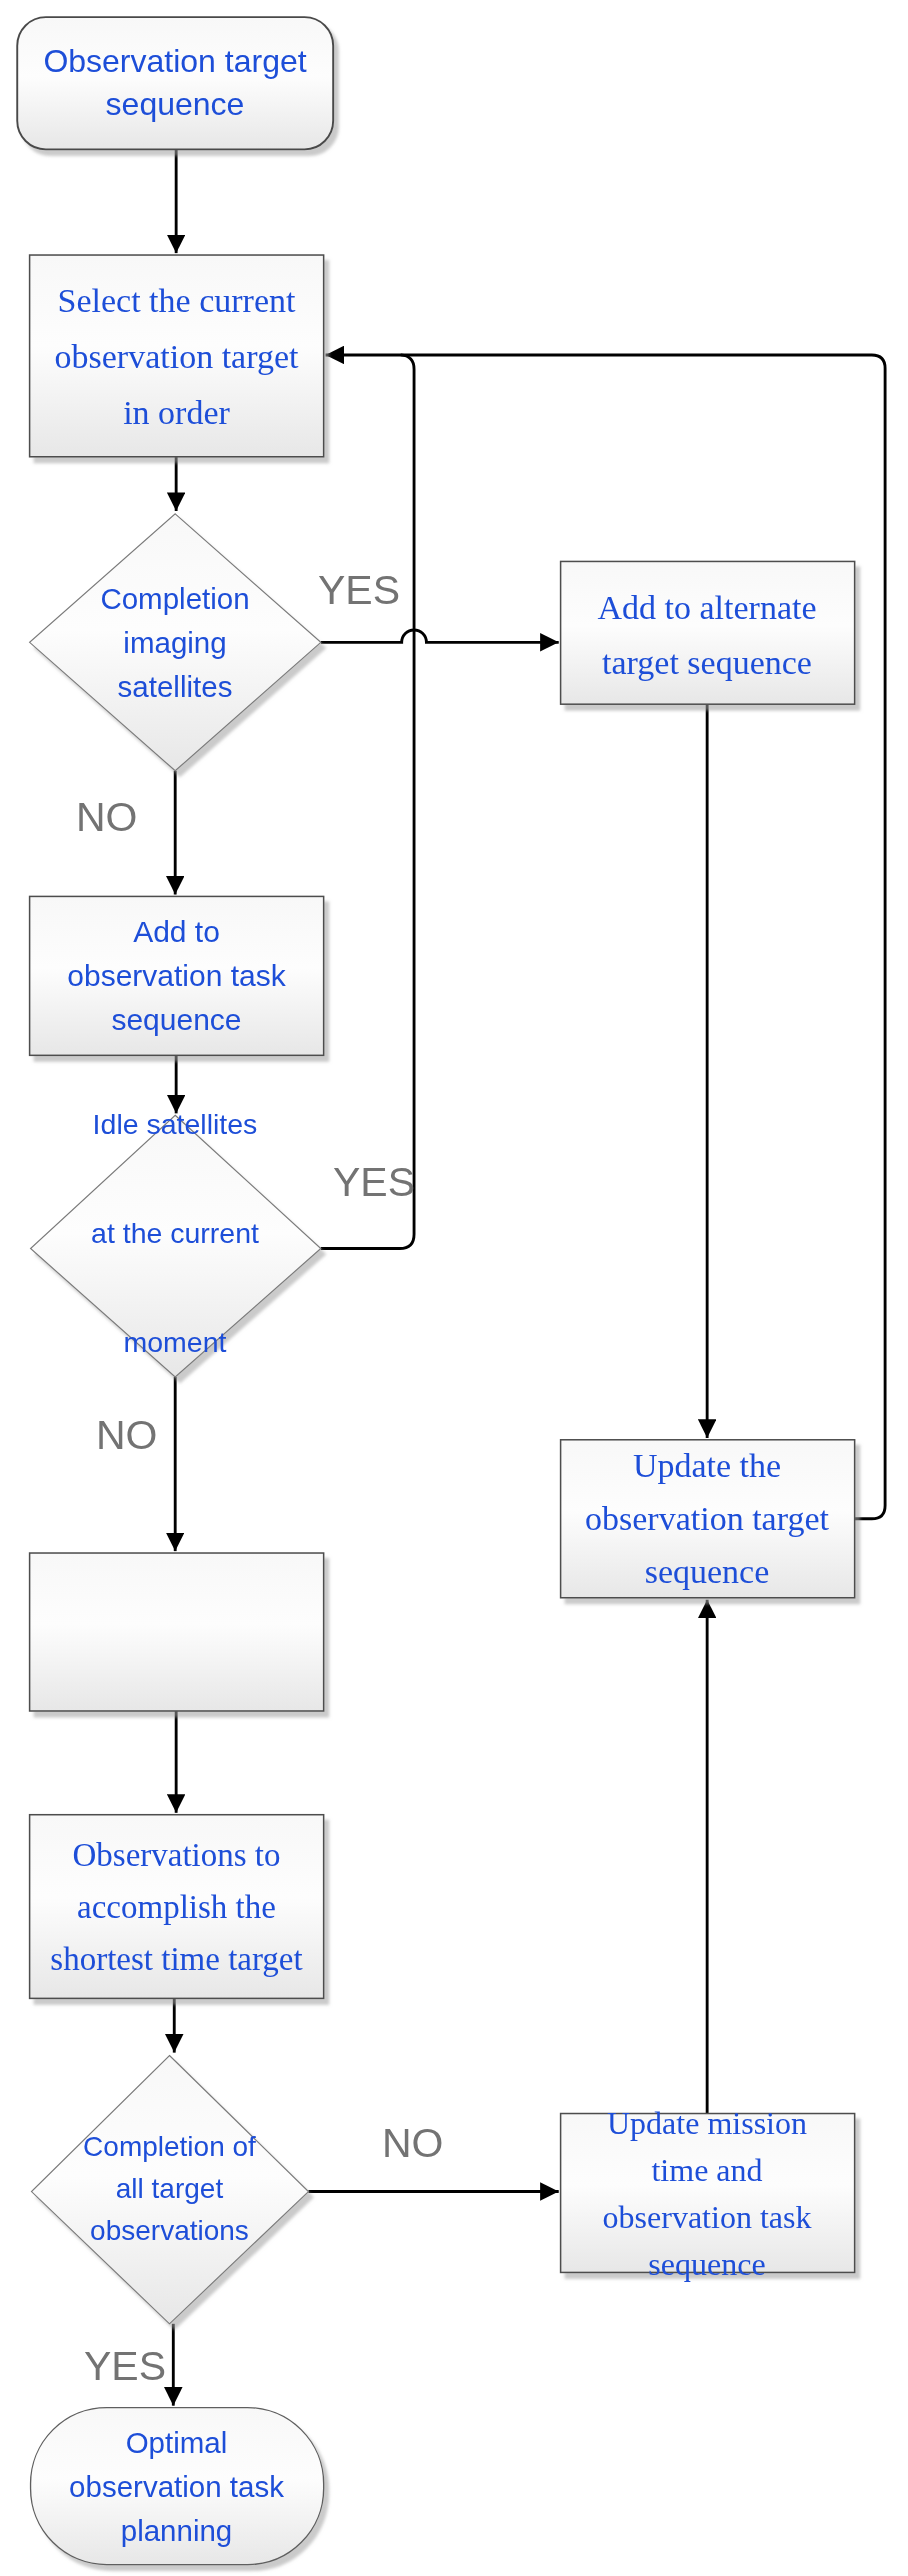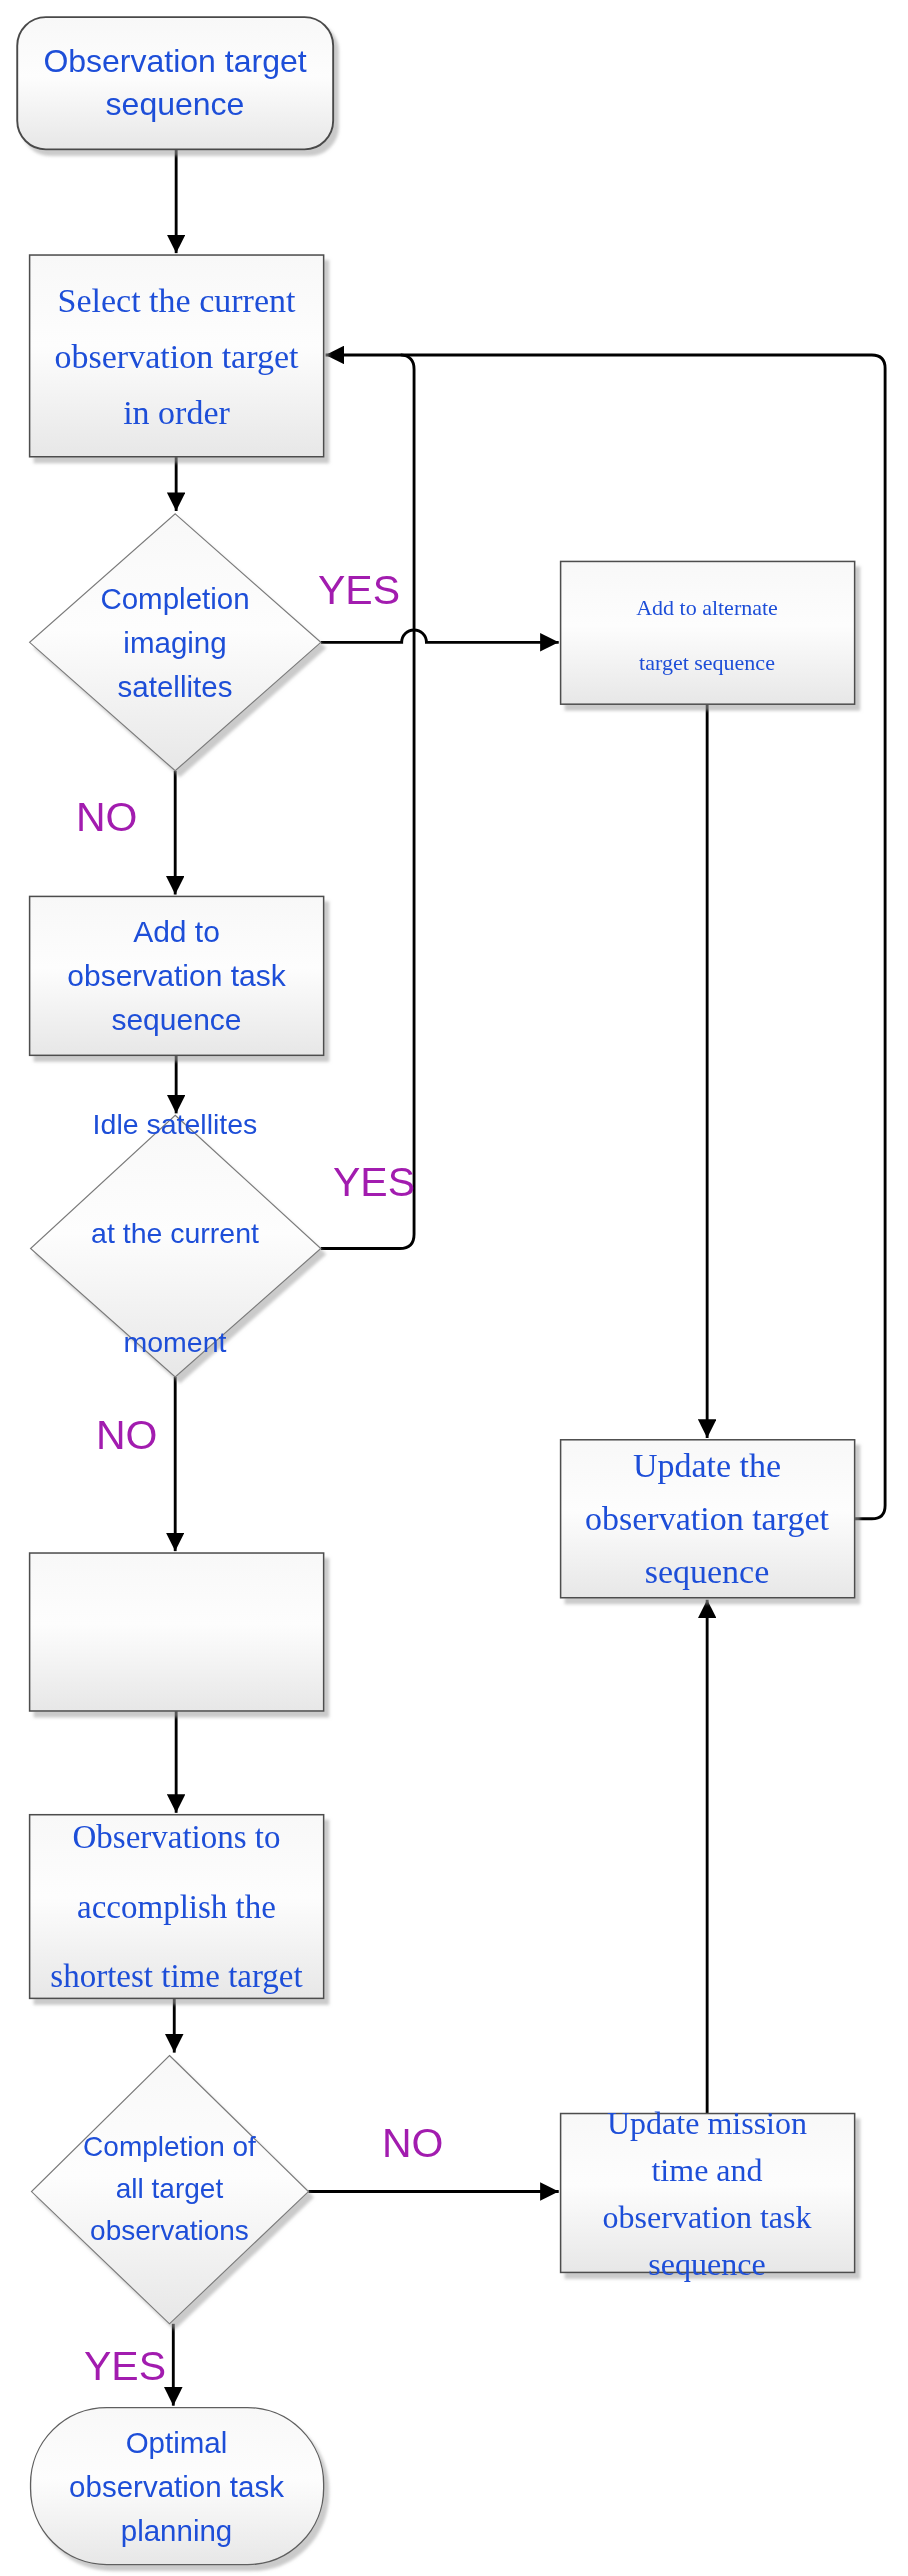--- a/index.html
+++ b/index.html
@@ -4,21 +4,21 @@
 <style>
   html,body{margin:0;padding:0;background:#ffffff;}
   .stage{position:relative;width:909px;height:2576px;background:#ffffff;overflow:hidden;}
   .stage svg{position:absolute;left:0;top:0;}
   .node{position:absolute;display:flex;flex-direction:column;align-items:center;justify-content:center;
         text-align:center;color:#1d4ed8;}
   .node span{display:block;white-space:nowrap;}
   .t-sans{font-family:"Liberation Sans","DejaVu Sans",sans-serif;}
   .t-serif{font-family:"Liberation Serif","DejaVu Serif",serif;gap:7px;}
   .edge-label{position:absolute;font-family:"Liberation Sans","DejaVu Sans",sans-serif;
-              font-size:41px;font-weight:500;color:#a21caf;line-height:1;}
+              font-size:41px;font-weight:500;color:#737373;line-height:1;}
 </style>
 </head>
 <body>
 
 <div class="stage">
 
   <svg width="909" height="2576" viewBox="0 0 955 2707">
     <defs>
       <linearGradient id="nodeFill" x1="0" y1="0" x2="0" y2="1">
         <stop offset="0" stop-color="#f8f8f8"></stop>
@@ -76,21 +76,21 @@
     <span>observation target</span>
     <span>in order</span>
   </div>
 
   <div class="node t-sans" style="left:29.5px;top:514px;width:291px;height:257px;font-size:29.5px;line-height:44px;">
     <span>Completion</span>
     <span>imaging</span>
     <span>satellites</span>
   </div>
 
-  <div class="node t-serif" style="left:560px;top:561px;width:294px;height:149px;font-size:22px;line-height:48px;">
+  <div class="node t-serif" style="left:560px;top:561px;width:294px;height:149px;font-size:34px;line-height:48px;">
     <span>Add to alternate</span>
     <span>target sequence</span>
   </div>
 
   <div class="node t-sans" style="left:29.5px;top:896px;width:294px;height:159px;font-size:30px;line-height:44px;">
     <span>Add to</span>
     <span>observation task</span>
     <span>sequence</span>
   </div>
 
@@ -100,21 +100,21 @@
     <span>moment</span>
   </div>
 
   <div class="node t-serif" style="left:560px;top:1440px;width:294px;height:158px;font-size:34px;line-height:46px;">
     <span>Update the</span>
     <span>observation target</span>
     <span>sequence</span>
   </div>
 
 
-  <div class="node t-serif" style="left:29.5px;top:1815px;width:294px;height:184px;font-size:33px;line-height:45px;justify-content:space-between;">
+  <div class="node t-serif" style="left:29.5px;top:1815px;width:294px;height:184px;font-size:33px;line-height:45px;">
     <span>Observations to</span>
     <span>accomplish the</span>
     <span>shortest time target</span>
   </div>
 
   <div class="node t-sans" style="left:31px;top:2055px;width:277px;height:268px;font-size:28px;line-height:42px;">
     <span>Completion of</span>
     <span>all target</span>
     <span>observations</span>
   </div>

